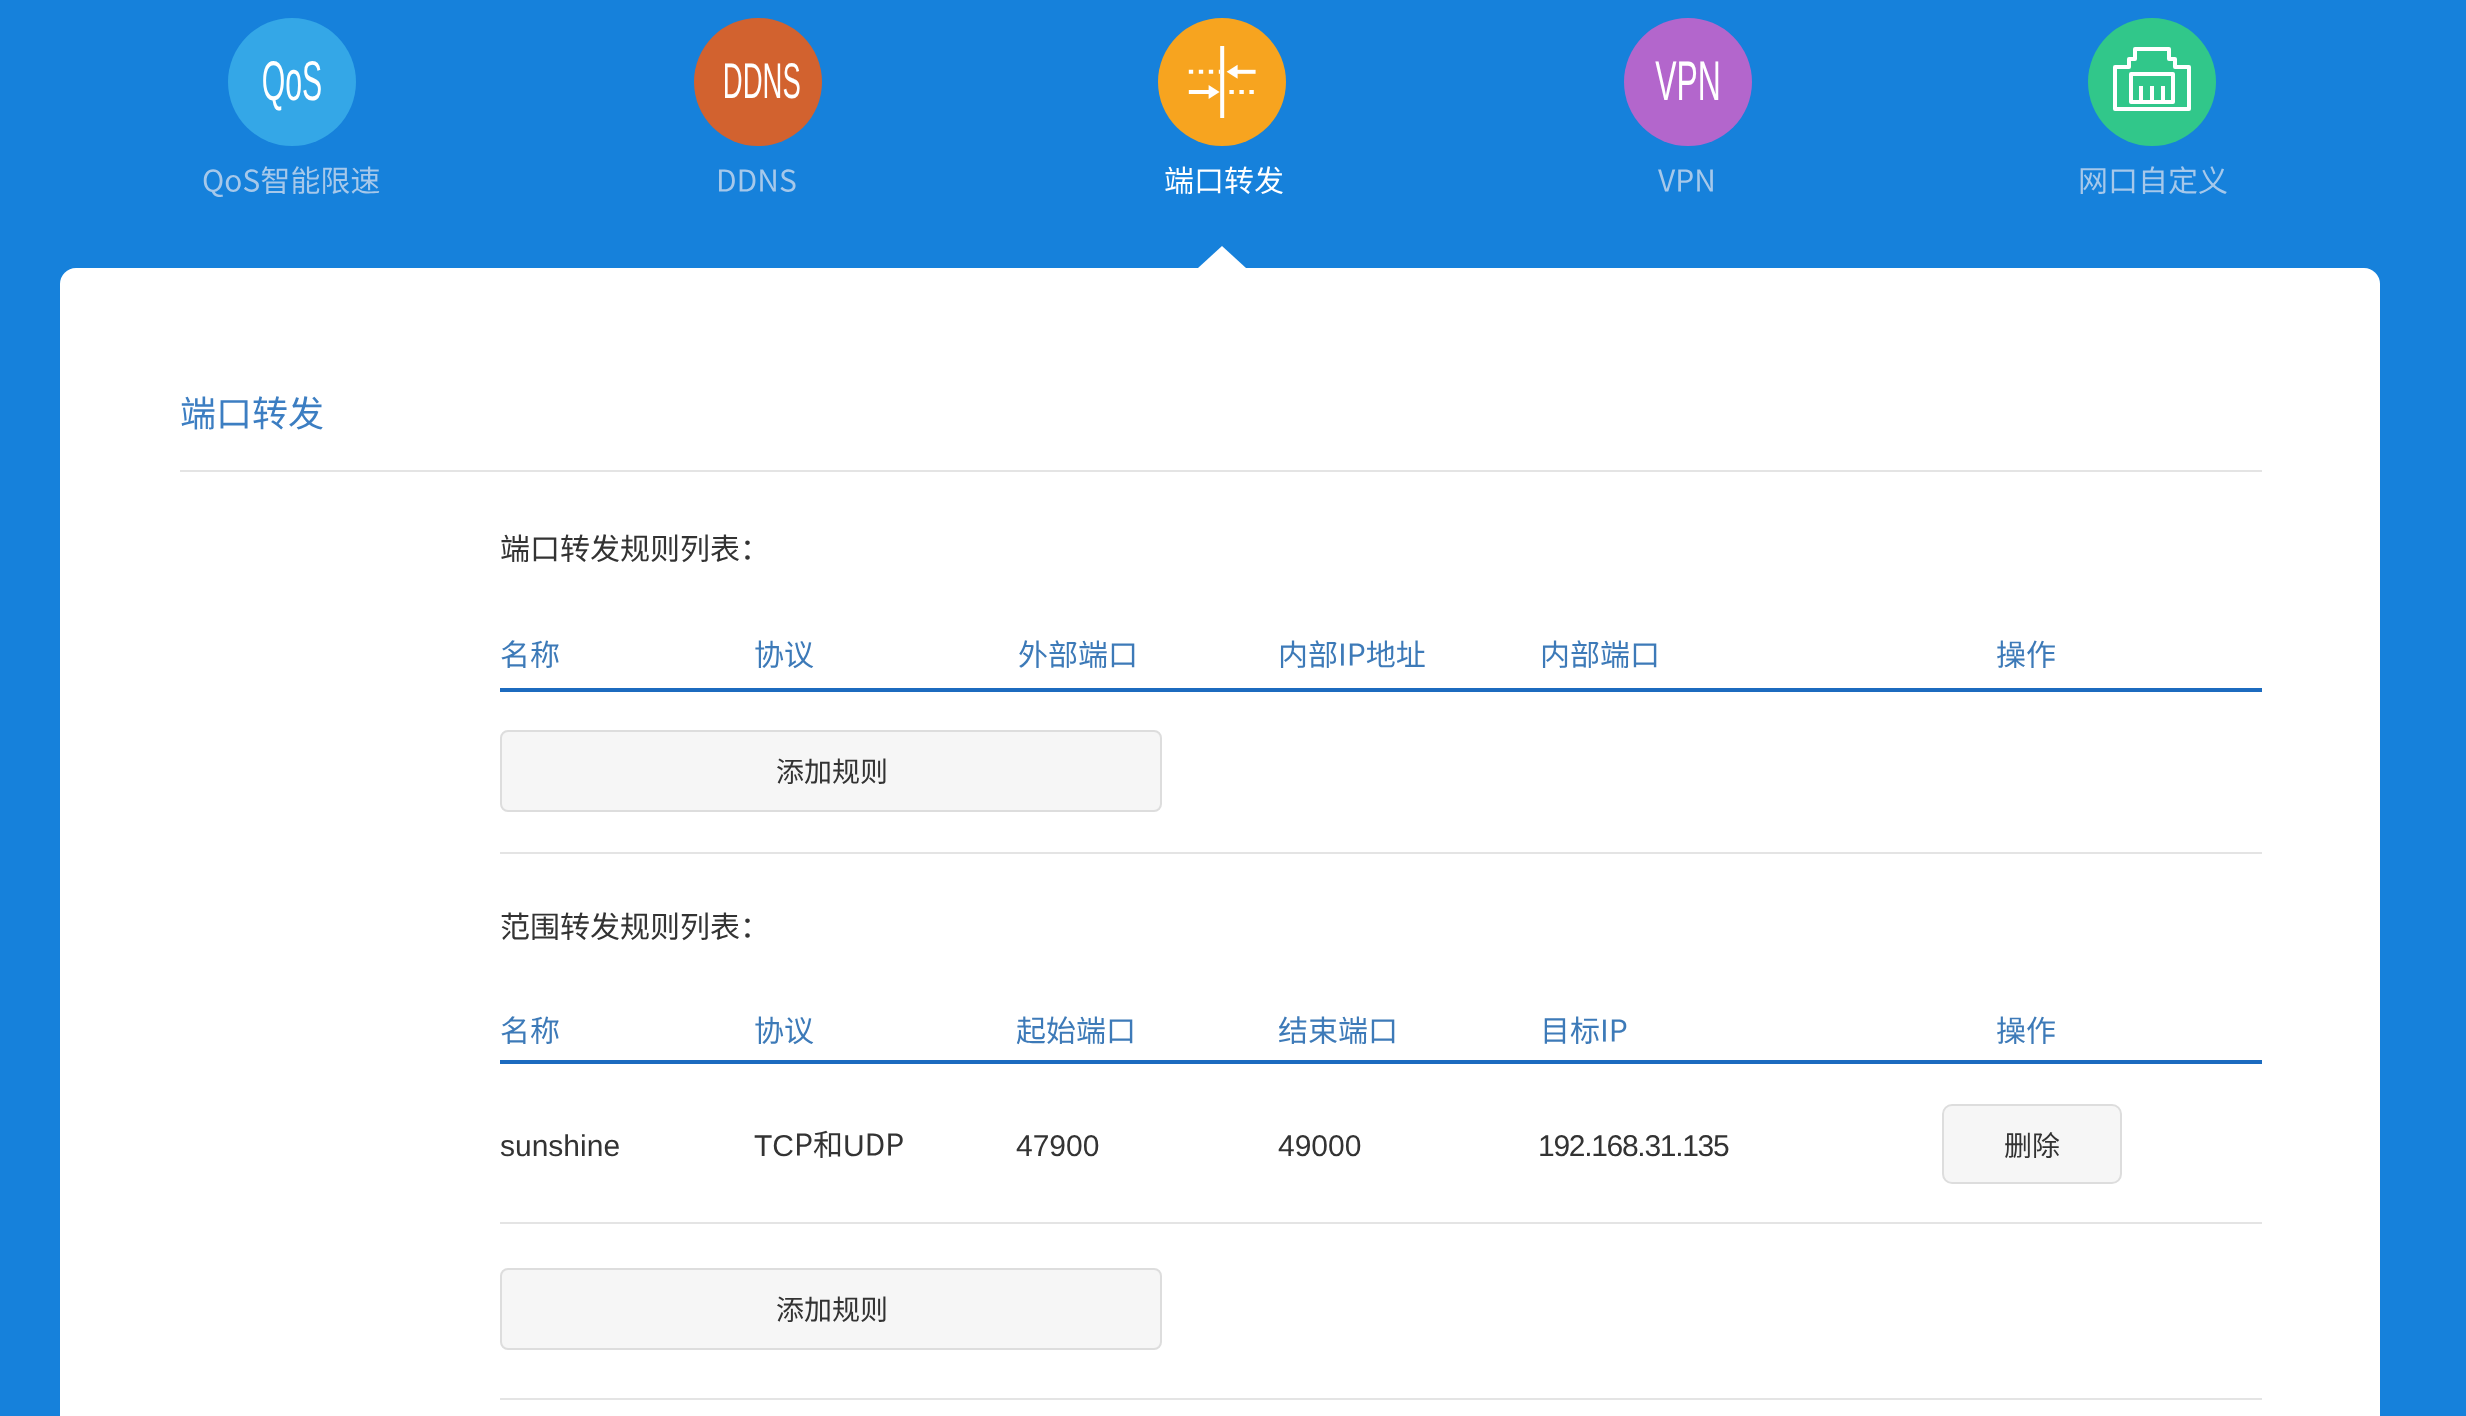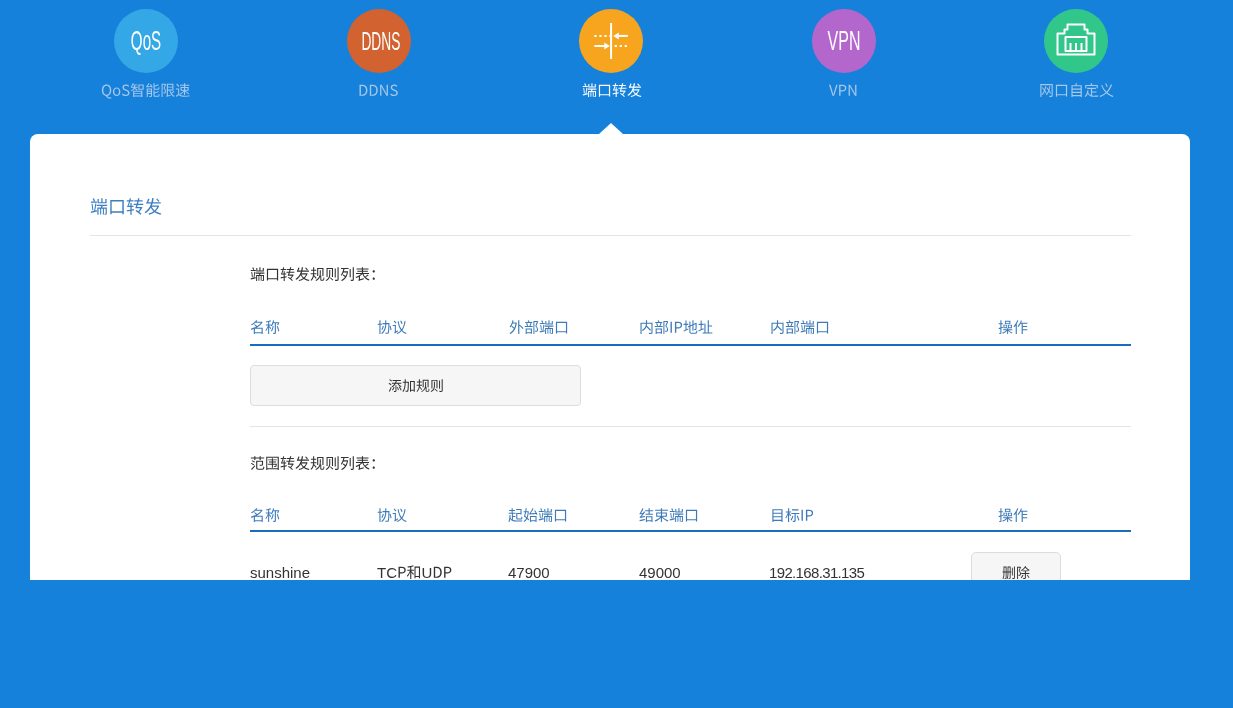--- a/index.html
+++ b/index.html
@@ -1,15 +1,15 @@
 <!DOCTYPE html>
 <html><head><meta charset="utf-8">
 <style>
 html,body{margin:0;padding:0;background:#1681db;font-family:"Liberation Sans",sans-serif;}
-#page{position:relative;width:1233px;height:580px;overflow:hidden;text-decoration:underline;}
+#page{position:relative;width:1233px;height:708px;overflow:hidden;text-decoration:underline;}
 .abs{position:absolute;}
 .circ{position:absolute;top:9px;width:64px;height:64px;border-radius:50%;}
 .ctext{position:absolute;top:9px;width:64px;height:64px;line-height:64px;text-align:center;color:#fff;font-size:25px;}
 .btn{position:absolute;background:#f6f6f6;border:1px solid #ddd;border-radius:4px;box-sizing:border-box;}
 .gline{position:absolute;height:1px;background:#e4e4e4;}
 .bline{position:absolute;height:2px;background:#1c6bbf;}
 </style></head><body>
 <div id="page">
 <div class="abs" style="left:30px;top:134px;width:1160px;height:574px;background:#fff;border-radius:8px 8px 0 0"></div>
     <div class="abs" style="left:599px;top:123px;width:0;height:0;border-left:12px solid transparent;border-right:12px solid transparent;border-bottom:11px solid #fff"></div>

